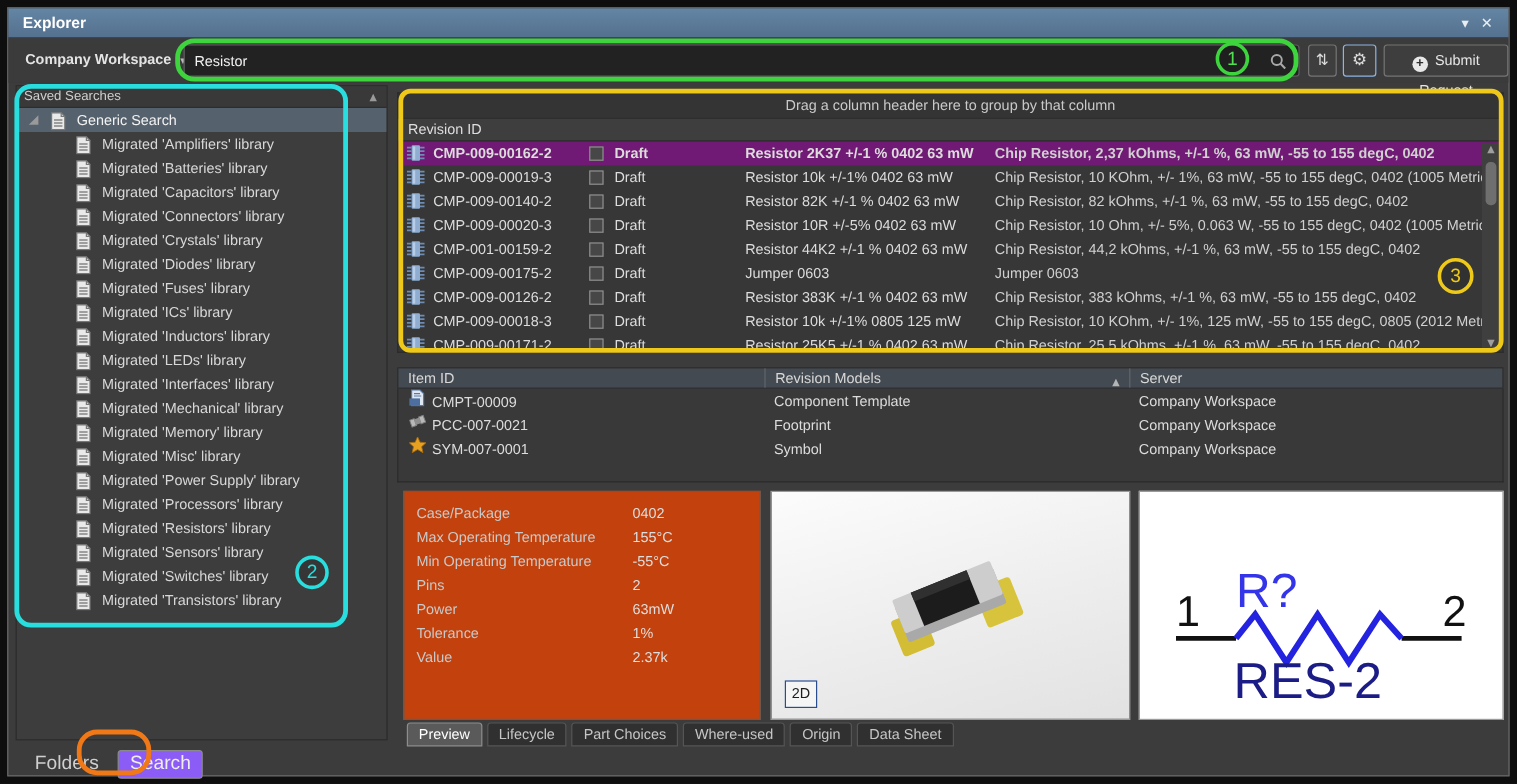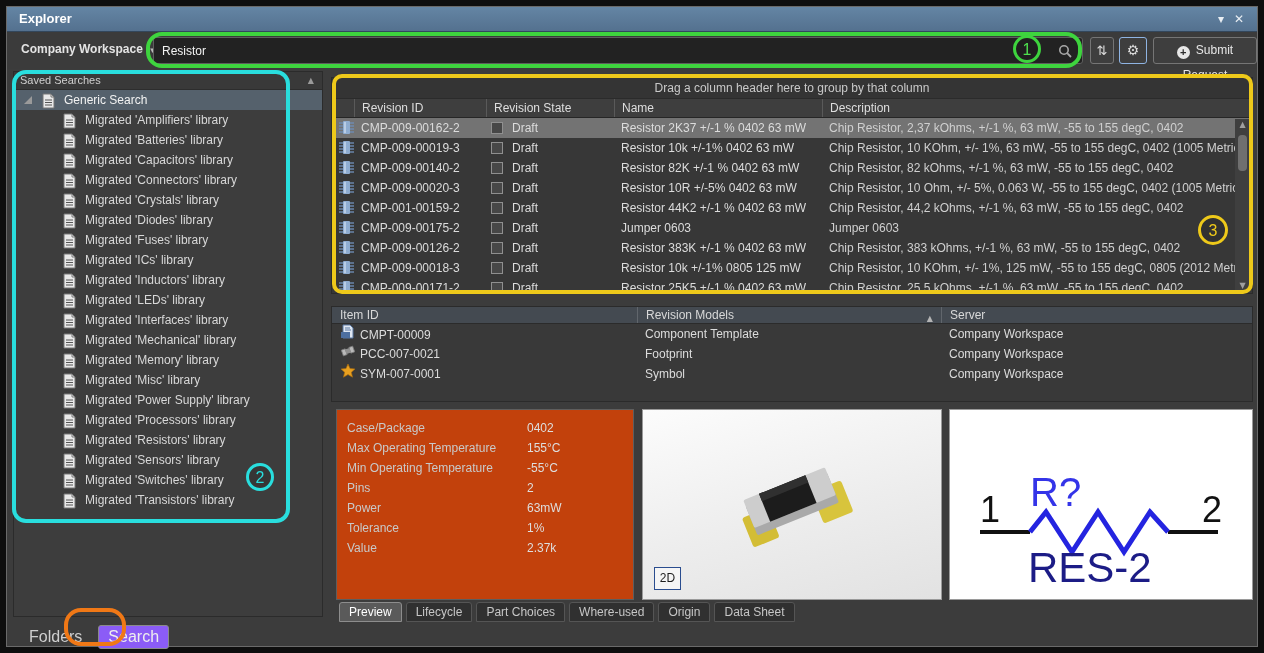--- a/index.html
+++ b/index.html
@@ -54,28 +54,28 @@
   .dock-tabs { position:absolute; left:6px; top:618px; height:24px; }
   .dock-tab { display:inline-block; font-size:16px; color:#cfcfcf; padding:2px 9px; margin-left:6px;
               border:1px solid transparent; cursor:default; }
   .dock-tab.active { background:#8b5cf6; border:1px solid #8a8a8a; border-radius:3px; color:#eeeeee; }
 
   
   .groupbar { position:absolute; left:324px; top:70px; width:922px; height:21px; background:#343434;
               color:#c9c9c9; font-size:12px; text-align:center; line-height:21px;
               border:1px solid #2b2b2b; border-bottom:none; }
   .grid-head { position:absolute; left:324px; top:91px; width:922px; height:20px; background:#3e3e3e;
-               border:1px solid #2b2b2b; border-bottom:1px solid #262626; display:flex; }
+               border:1px solid #2b2b2b; border-bottom:1px solid #262626; display:flex;flex-direction:column; }
   .grid-head .hc { font-size:12px; color:#dedede; line-height:18px; padding-left:7px;
                    border-left:1px solid #5a5a5a; }
   .grid-head .hc:first-child { border-left:none; }
   .grid-body { position:absolute; left:324px; top:111px; width:922px; height:176px; overflow:hidden;
                background:#373737; border:1px solid #2b2b2b; border-top:none; }
   .grow { display:flex; height:20px; font-size:12px; color:#dcdcdc; line-height:20px; cursor:default; }
-  .grow.selected { background:#737373; }
+  .grow.selected { background:#701a75;font-weight:bold; }
   .grow .c { overflow:hidden; white-space:nowrap; padding-left:7px; }
   .chipcell { width:22px; padding:2px 0 0 4px; }
   .cb { display:inline-block; width:12px; height:12px; background:#474747; border:1px solid #8f8f8f;
         vertical-align:-2px; margin:0 9px 0 5px; }
   .vscroll { position:absolute; right:2px; top:1px; width:15px; height:172px; background:#3f3f3f; }
   .vscroll .arr { position:absolute; left:0; width:15px; font-size:8px; color:#9f9f9f; text-align:center;
                   font-family:"DejaVu Sans", sans-serif; }
   .vscroll .thumb { position:absolute; left:3px; top:16px; width:9px; height:36px; background:#6f6f6f; border-radius:4px; }
 
   

